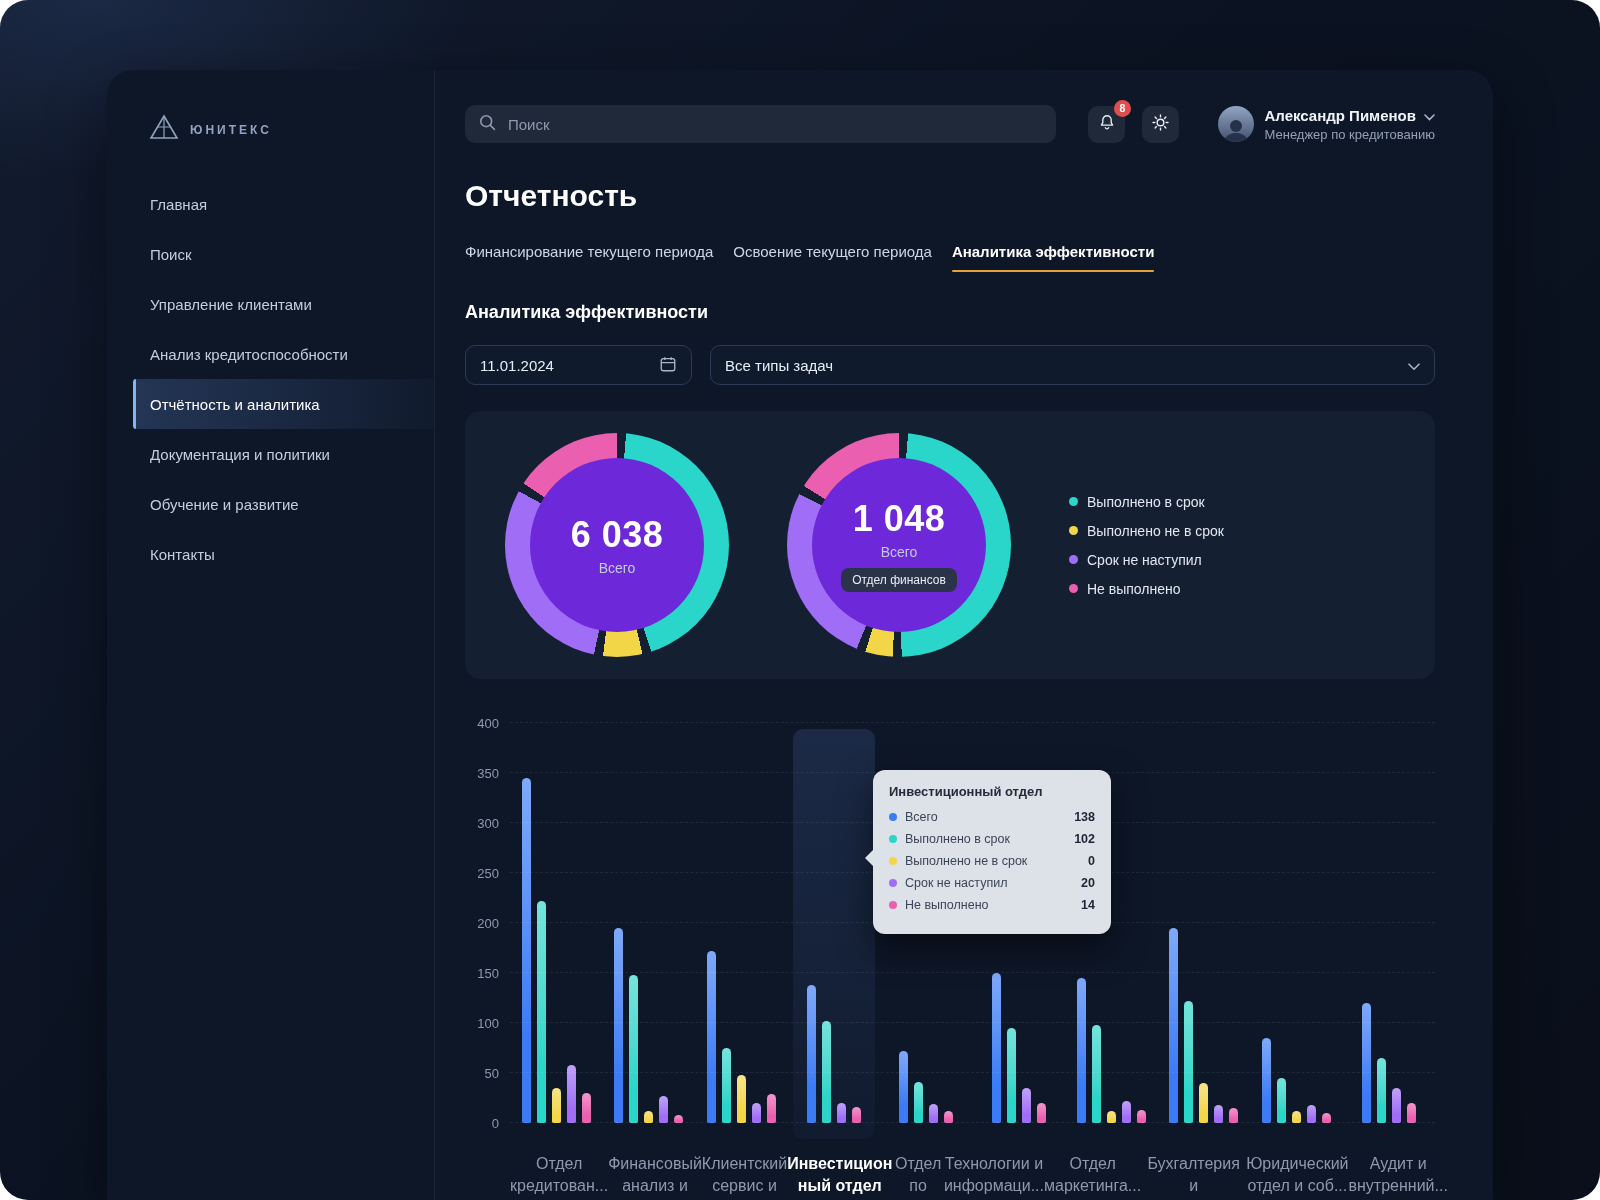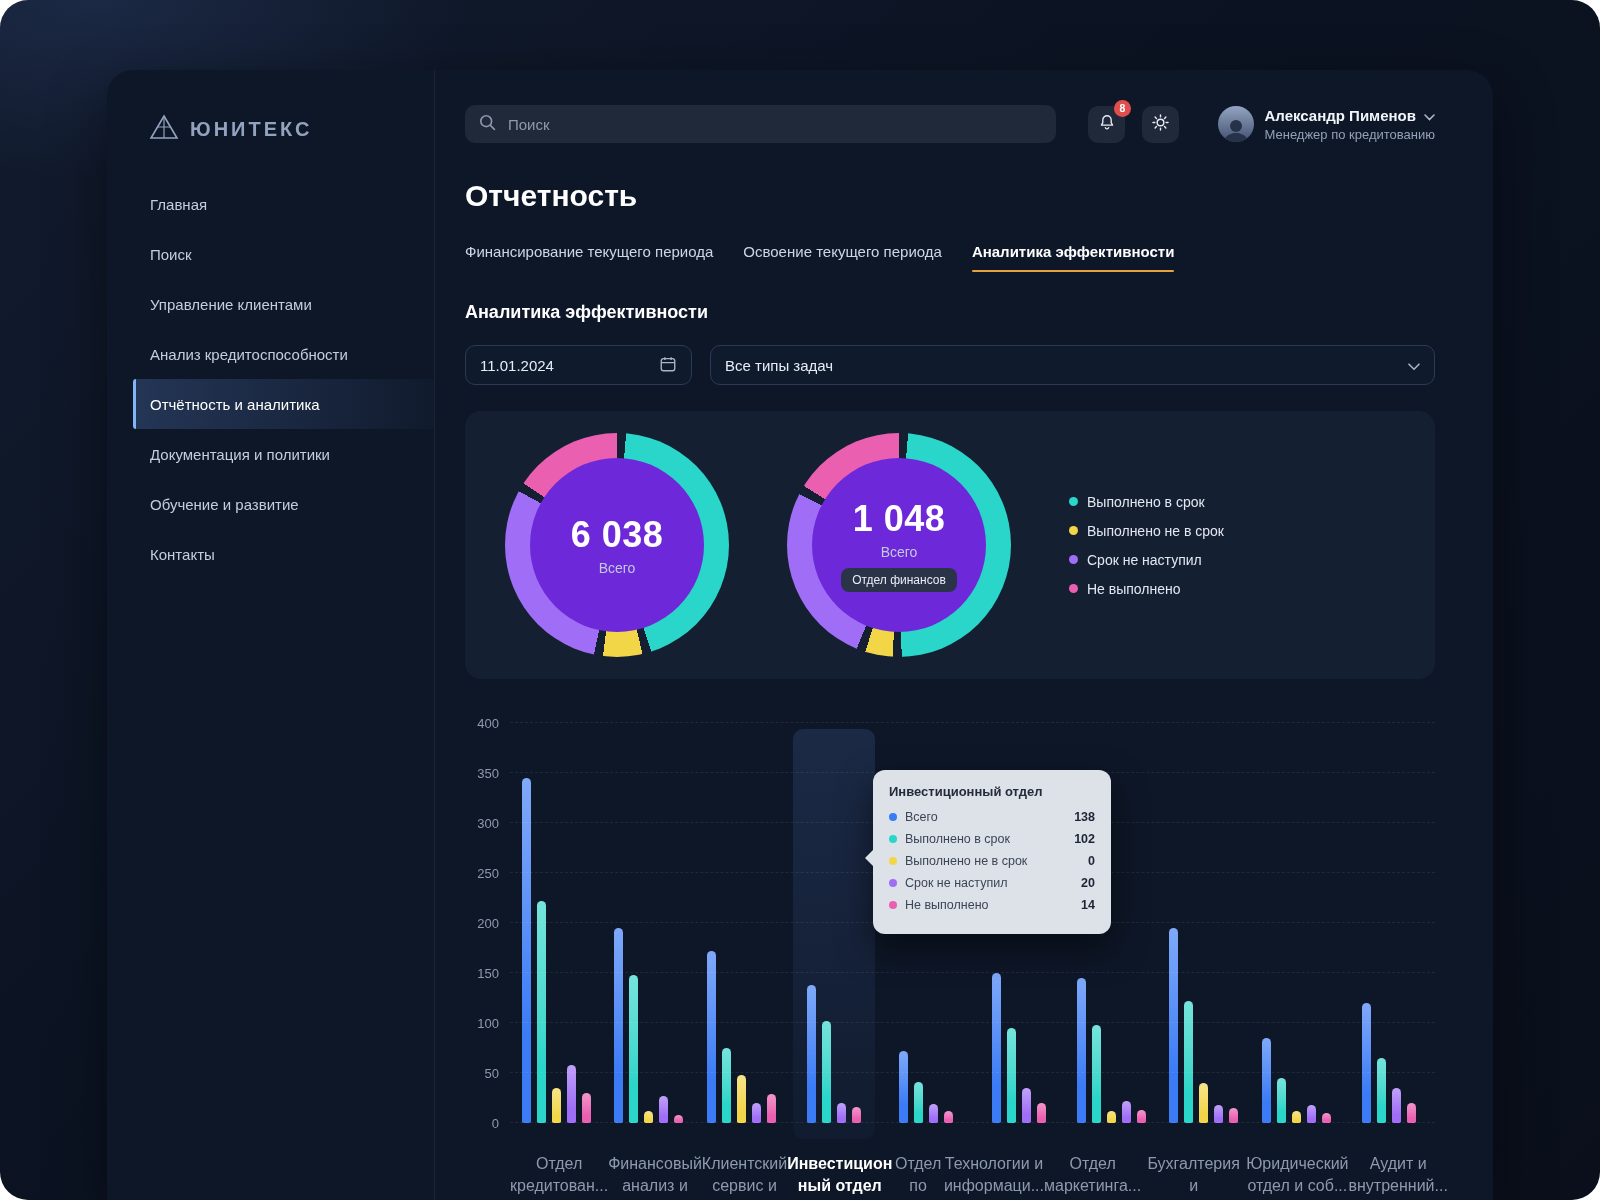--- a/index.html
+++ b/index.html
@@ -8,21 +8,21 @@
   .screen{position:relative;width:1600px;height:1200px;border-radius:28px;overflow:hidden;
           background:linear-gradient(135deg,#121b2e 0%,#0b1322 45%,#0a0f1b 100%);}
   .screen::before{content:"";position:absolute;inset:0;
           background:radial-gradient(620px 300px at 6% 0%,rgba(62,92,150,.22),transparent 60%);pointer-events:none;}
   .app{position:absolute;left:107px;top:70px;width:1386px;height:1130px;border-radius:26px 26px 0 0;
        background:#0e1728;display:flex;overflow:hidden;box-shadow:0 20px 60px rgba(0,0,0,.45);}
 
   
   .sidebar{width:328px;flex:none;border-right:1px solid rgba(255,255,255,.06);padding-top:44px;box-sizing:border-box;}
   .logo{display:flex;align-items:center;gap:11px;padding-left:42px;margin-bottom:34px;}
-  .logo-text{font-size:20px;font-weight:700;letter-spacing:3px;color:#93a3bf;}
+  .logo-text{font-size:12px;font-weight:700;letter-spacing:3px;color:#93a3bf;}
   .nav{display:flex;flex-direction:column;}
   .nav-item{height:50px;display:flex;align-items:center;padding-left:43px;font-size:15px;color:#c3cddc;cursor:pointer;}
   .nav-item.active{margin-left:26px;padding-left:14px;border-left:3px solid #82b4f8;color:#ffffff;
        background:linear-gradient(90deg,rgba(92,132,203,.28),rgba(92,132,203,.03));border-radius:3px 0 0 3px;}
 
   
   .main{flex:1;padding:35px 58px 0 30px;position:relative;box-sizing:border-box;overflow:hidden;}
   .topbar{display:flex;align-items:center;}
   .search{width:591px;height:38px;background:#1f2939;border-radius:10px;display:flex;align-items:center;
           gap:10px;padding:0 14px;box-sizing:border-box;}
@@ -35,21 +35,21 @@
   .iconbtn.theme{margin-left:17px;}
   .badge{position:absolute;top:-6px;right:-6px;min-width:17px;height:17px;border-radius:9px;background:#e04f4b;
          color:#fff;font-size:10.5px;font-weight:700;display:flex;align-items:center;justify-content:center;}
   .profile{margin-left:auto;display:flex;align-items:center;gap:11px;cursor:pointer;}
   .avatar{width:36px;height:36px;border-radius:50%;overflow:hidden;flex:none;
           background:linear-gradient(180deg,#93a5c2,#41506e);display:flex;align-items:flex-end;justify-content:center;}
   .pname{font-size:15px;font-weight:700;color:#f1f5fb;display:flex;align-items:center;gap:8px;}
   .prole{font-size:13px;color:#93a0b5;margin-top:3px;}
 
   .page-title{margin-top:36px;font-size:30px;font-weight:700;color:#ffffff;}
-  .tabs{display:flex;gap:30px;margin-top:30px;}
+  .tabs{display:flex;gap:20px;margin-top:30px;}
   .tab{font-size:15px;color:#cdd6e3;padding-bottom:12px;position:relative;cursor:pointer;}
   .tab.active{color:#ffffff;font-weight:600;}
   .tab.active::after{content:"";position:absolute;left:0;right:0;bottom:0;height:2.5px;background:#e8a23d;border-radius:2px;}
   .section-title{margin-top:30px;font-size:18px;font-weight:700;color:#ffffff;}
 
   .filters{display:flex;gap:18px;margin-top:22px;}
   .control{height:40px;border:1px solid #2b3a55;border-radius:10px;background:#101a2d;display:flex;
            align-items:center;justify-content:space-between;padding:0 14px;box-sizing:border-box;
            font-size:15px;color:#e7edf6;cursor:pointer;}
   .control.date{width:227px;}

